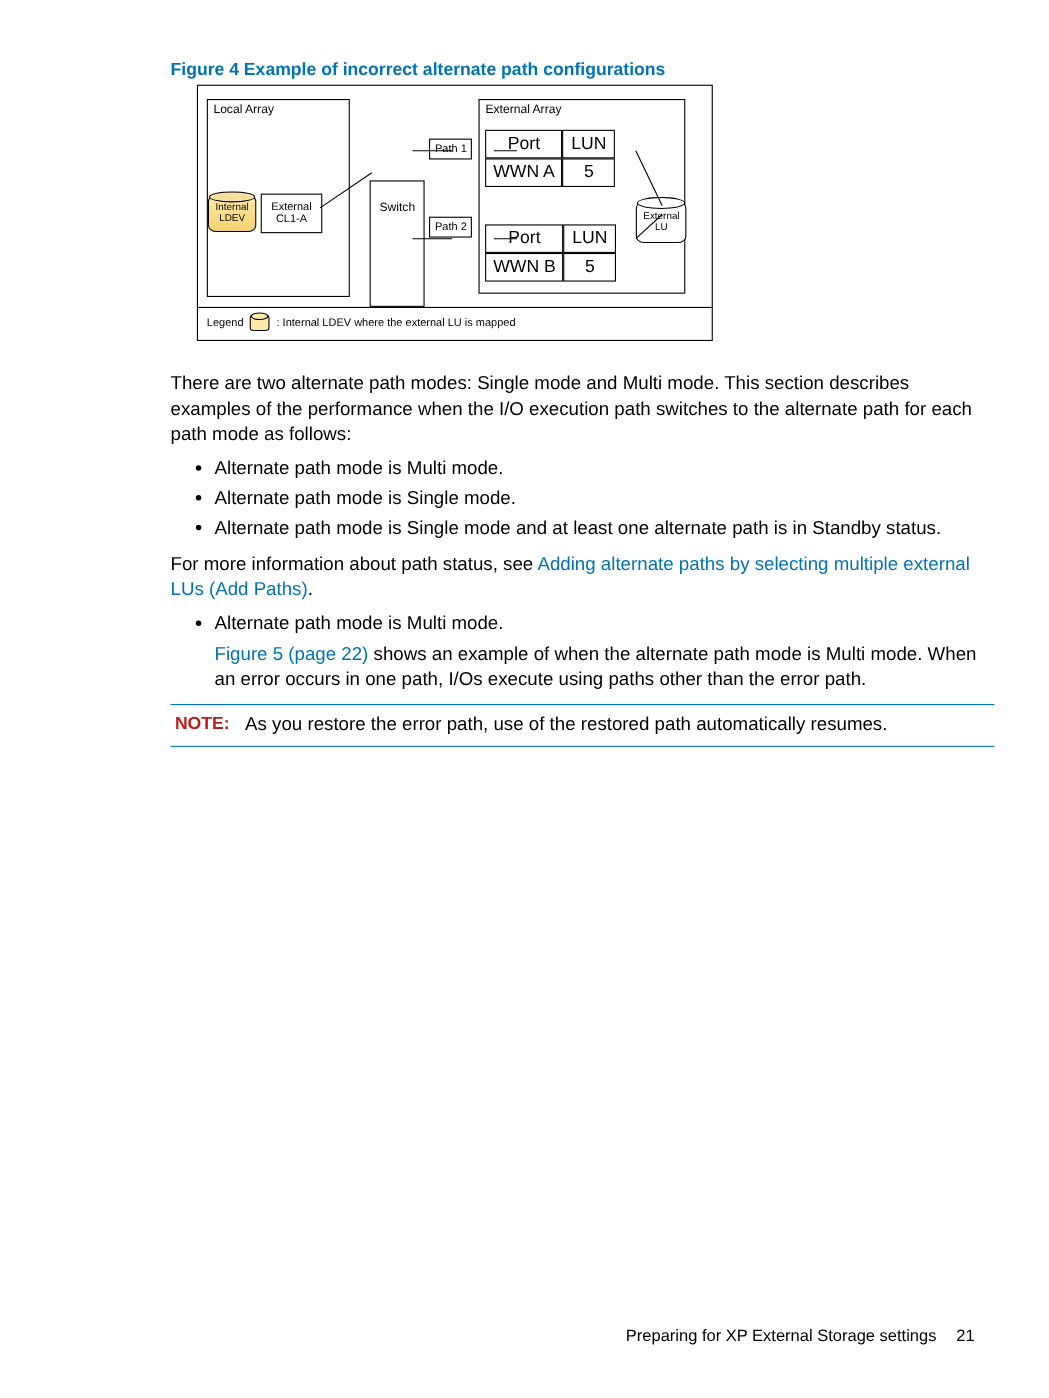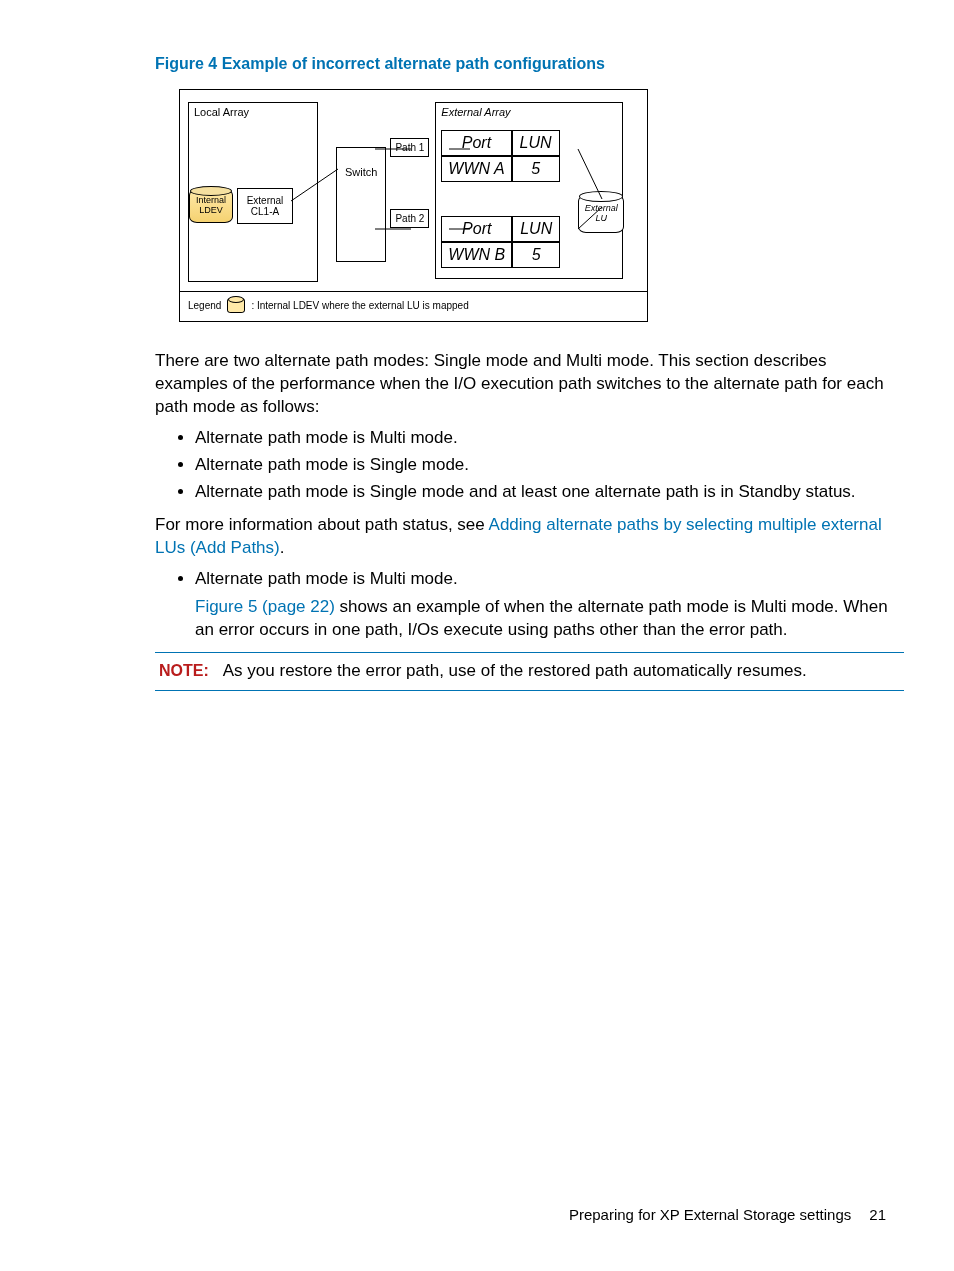--- a/index.html
+++ b/index.html
@@ -14,21 +14,21 @@
   }
   .page {
     padding: 55px 50px 0 50px;
     box-sizing: border-box;
   }
   .figcap {
     font-weight: bold;
     color: #0073b3;
     font-size: 16px;
     margin-left: 105px;
-    margin-bottom: 16px;
+    margin-bottom: 4px;
   }
   .diagram-wrap {
     margin-left: 105px;
     margin-bottom: 28px;
     padding-left: 24px;
   }
   .diagram {
     border: 1px solid #000;
     display: inline-block;
     background: #fff;
@@ -83,21 +83,21 @@
   .portbox {
     border: 1px solid #000;
     font-size: 10px;
     padding: 6px 4px;
     text-align: center;
     width: 46px;
   }
   .midcol {
     display: flex;
     flex-direction: column;
-    justify-content: center;
+    justify-content: flex-end;
     margin: 12px 0 0 18px;
   }
   .switchbox {
     border: 1px solid #000;
     font-size: 11px;
     padding: 18px 8px;
     text-align: center;
     margin-top: 15px;
     height: 115px;
     box-sizing: border-box;
@@ -109,21 +109,20 @@
   }
   .pathbox {
     border:1px solid #000;font-size:10px;padding:3px 4px;white-space:nowrap;
   }
   .extarray {
     margin:12px 24px 12px 6px;
     border:1px solid #000;
     padding:3px 5px 10px 5px;
     position:relative;
     width:176px;
-    font-style:italic;
   }
   .extarray .title{font-size:11px;}
   .portlun {
     display:flex;gap:0;margin-top:12px;
   }
   .phbox{
     border:1px solid #000;font-size:16px;text-align:center;padding:3px 6px;min-width:48px;box-sizing:border-box;
   }
   .sp{height:22px;}
   .extlucyl {

